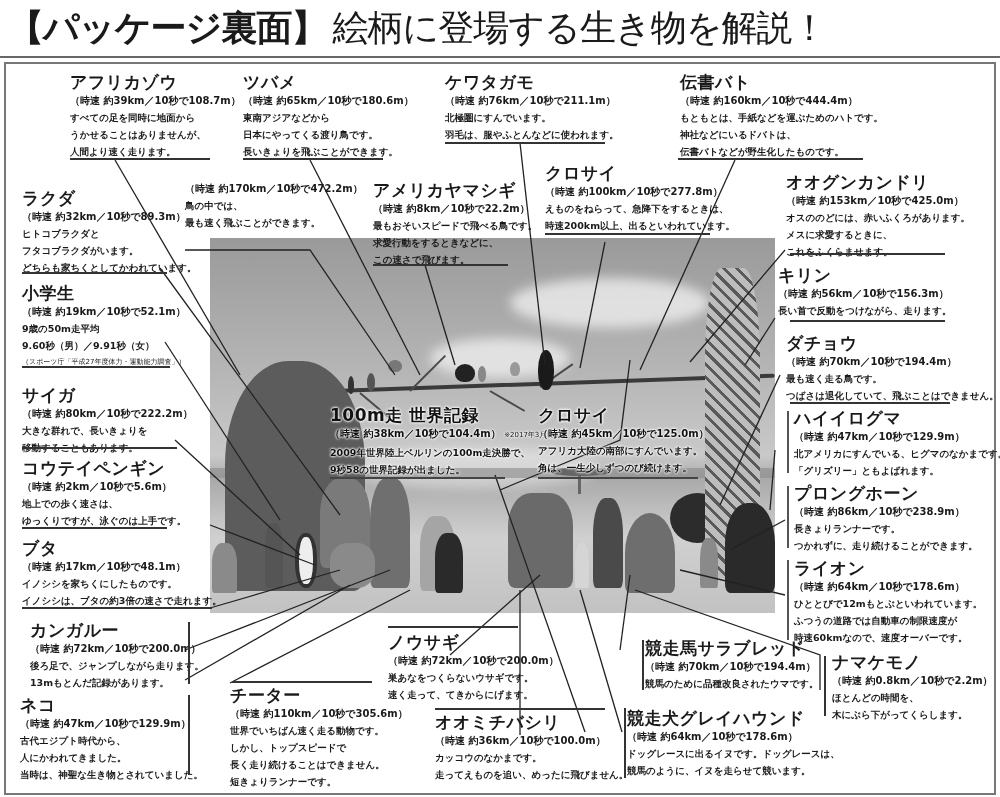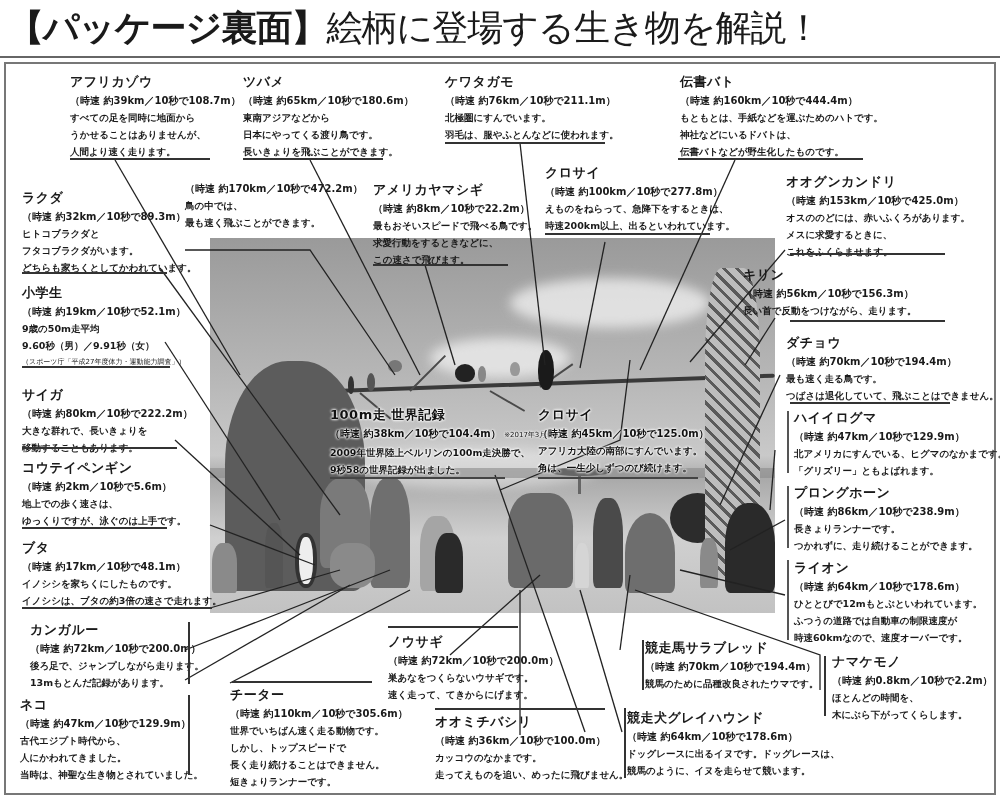--- a/index.html
+++ b/index.html
@@ -4,21 +4,21 @@
 <style>
   * { box-sizing: border-box; margin: 0; padding: 0; }
   html, body { width: 1000px; height: 797px; background: #ffffff; overflow: hidden; }
   body { font-family: "DejaVu Sans", "Liberation Sans", sans-serif; color: #1a1a1a; position: relative; }
 
   .title {
     position: absolute; left: 8px; top: 2px; height: 52px; width: 990px;
     font-size: 36px; font-weight: bold; letter-spacing: -1px; line-height: 52px; white-space: nowrap;
   }
   .title .bracket { font-weight: bold; }
-  .title .sub { font-weight: normal; }
+  .title .sub { font-weight: normal; margin-left: 6px; }
   .title-rule { position: absolute; left: 0; top: 56px; width: 1000px; height: 2px; background: #666; }
 
   .frame {
     position: absolute; left: 4px; top: 62px; width: 992px; height: 733px;
     border: 2px solid #777; background: #fff;
   }
 
   
   .photo {
     position: absolute; left: 210px; top: 238px; width: 565px; height: 375px;
@@ -26,21 +26,21 @@
     overflow: hidden;
   }
   .cloud { position: absolute; background: #eaeaea; border-radius: 50%; filter: blur(6px); opacity: .85; }
   .branch { position: absolute; height: 4px; background: #3a3a3a; transform-origin: left center; border-radius: 2px; }
   .twig { position: absolute; height: 2px; background: #4a4a4a; transform-origin: left center; }
   .bird { position: absolute; background: #333; border-radius: 50% 50% 45% 45%; }
   .animal { position: absolute; border-radius: 40% 40% 10% 10%; }
   .savanna-tree { position: absolute; background: #666; }
 
   .info { position: absolute; font-size: 10px; line-height: 17px; font-weight: bold; white-space: nowrap; }
-  .info .name { font-size: 13px; line-height: 20px; font-weight: bold; letter-spacing: 0.5px; }
+  .info .name { font-size: 17px; line-height: 20px; font-weight: bold; letter-spacing: 0.5px; }
   .info .speed { font-size: 10px; font-weight: bold; }
   .info .line { font-size: 9.5px; font-weight: bold; }
   .info .note { font-size: 7px; font-weight: normal; }
   .rule { position: absolute; height: 2px; background: #333; }
   .vbar { position: absolute; width: 2px; background: #555; }
   .on-photo { color: #111; text-shadow: 0 0 3px #fff, 0 0 3px #fff, 0 0 2px #fff; }
 
   svg.leaders { position: absolute; left: 0; top: 0; width: 1000px; height: 797px; pointer-events: none; }
 </style>
 </head>
@@ -207,21 +207,21 @@
 
 <div class="info" style="left:22px;top:283px;">
   <div class="name">小学生</div>
   <div class="speed">（時速 約19km／10秒で52.1m）</div>
   <div class="line">9歳の50m走平均</div>
   <div class="line">9.60秒（男）／9.91秒（女）</div>
   <div class="note">（スポーツ庁「平成27年度体力・運動能力調査」）</div>
 </div>
 <div class="rule" style="left:22px;top:366px;width:148px;"></div>
 
-<div class="info" style="left:743px;top:265px;">
+<div class="info" style="left:778px;top:265px;">
   <div class="name">キリン</div>
   <div class="speed">（時速 約56km／10秒で156.3m）</div>
   <div class="line">長い首で反動をつけながら、走ります。</div>
 </div>
 <div class="rule" style="left:790px;top:320px;width:155px;"></div>
 
 <div class="info" style="left:22px;top:378px;margin-top:7px;">
   <div class="name">サイガ</div>
   <div class="speed">（時速 約80km／10秒で222.2m）</div>
   <div class="line">大きな群れで、長いきょりを</div>

